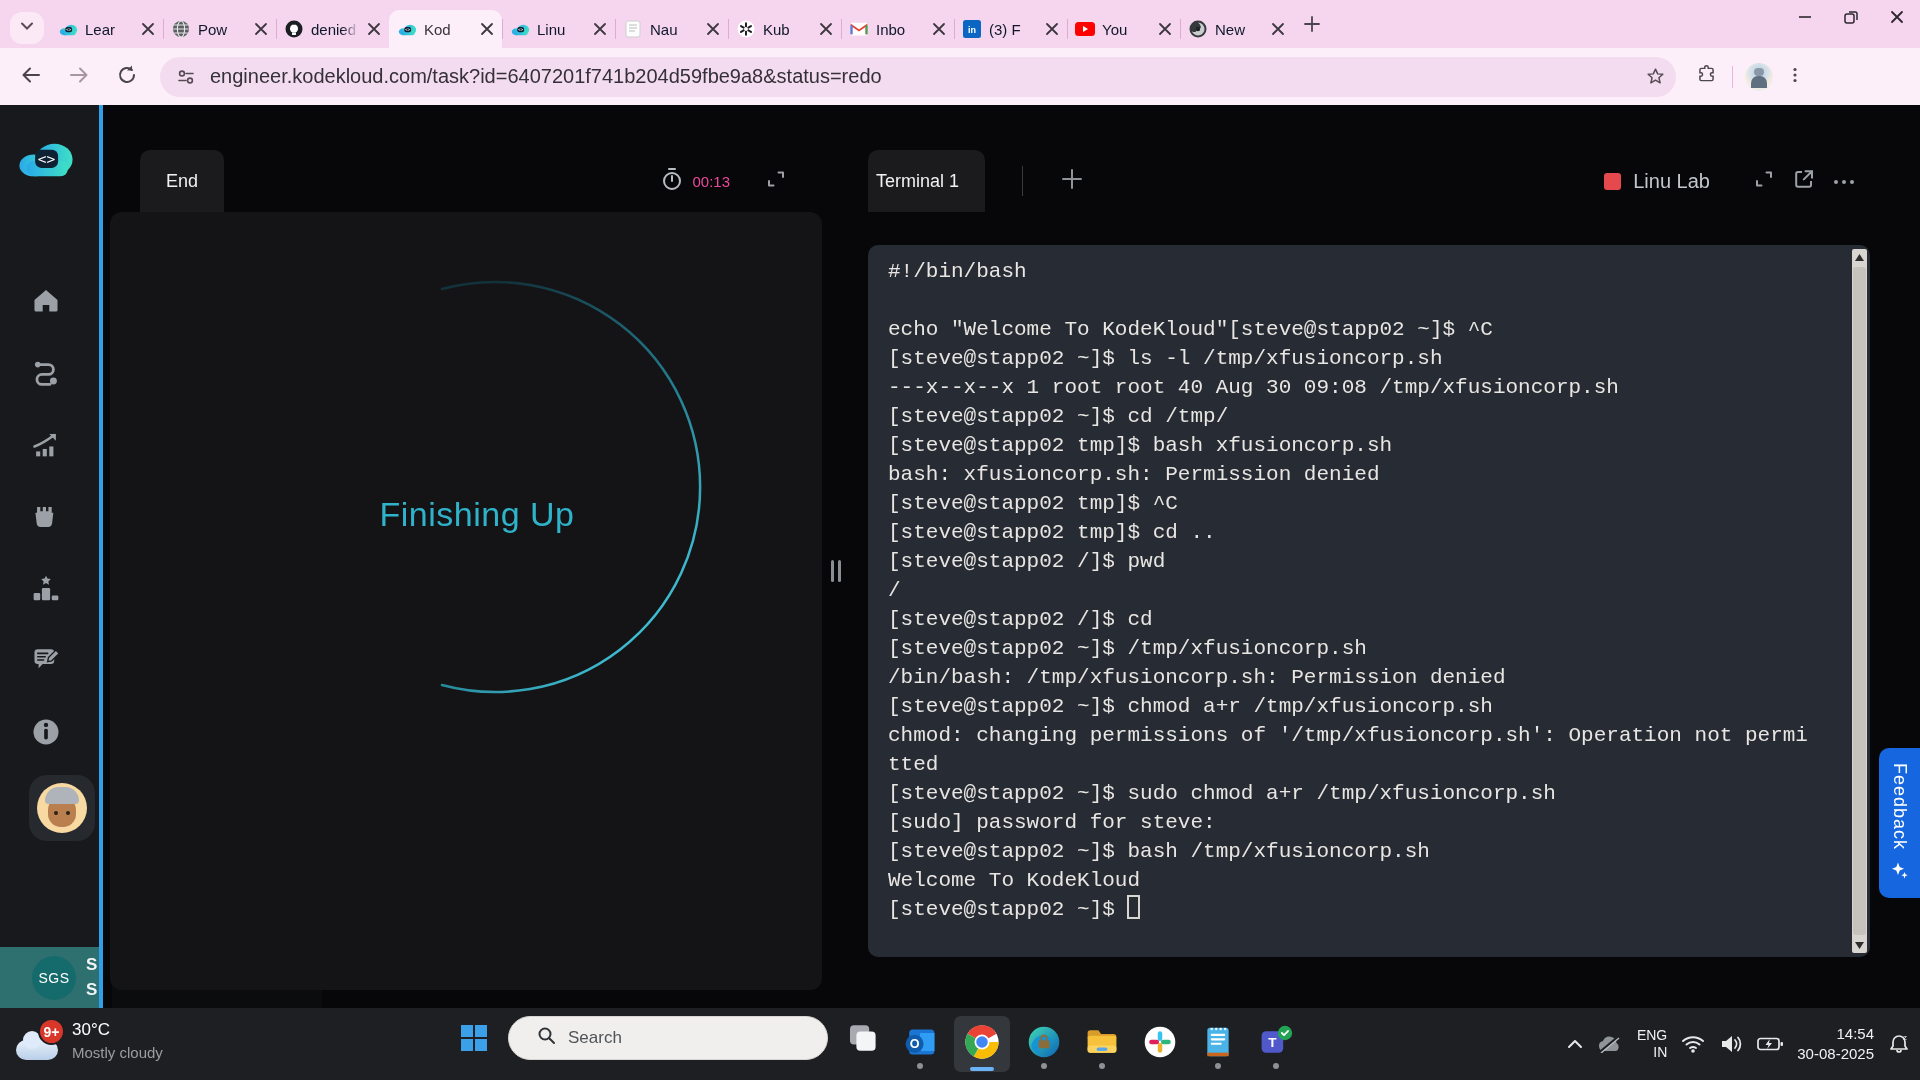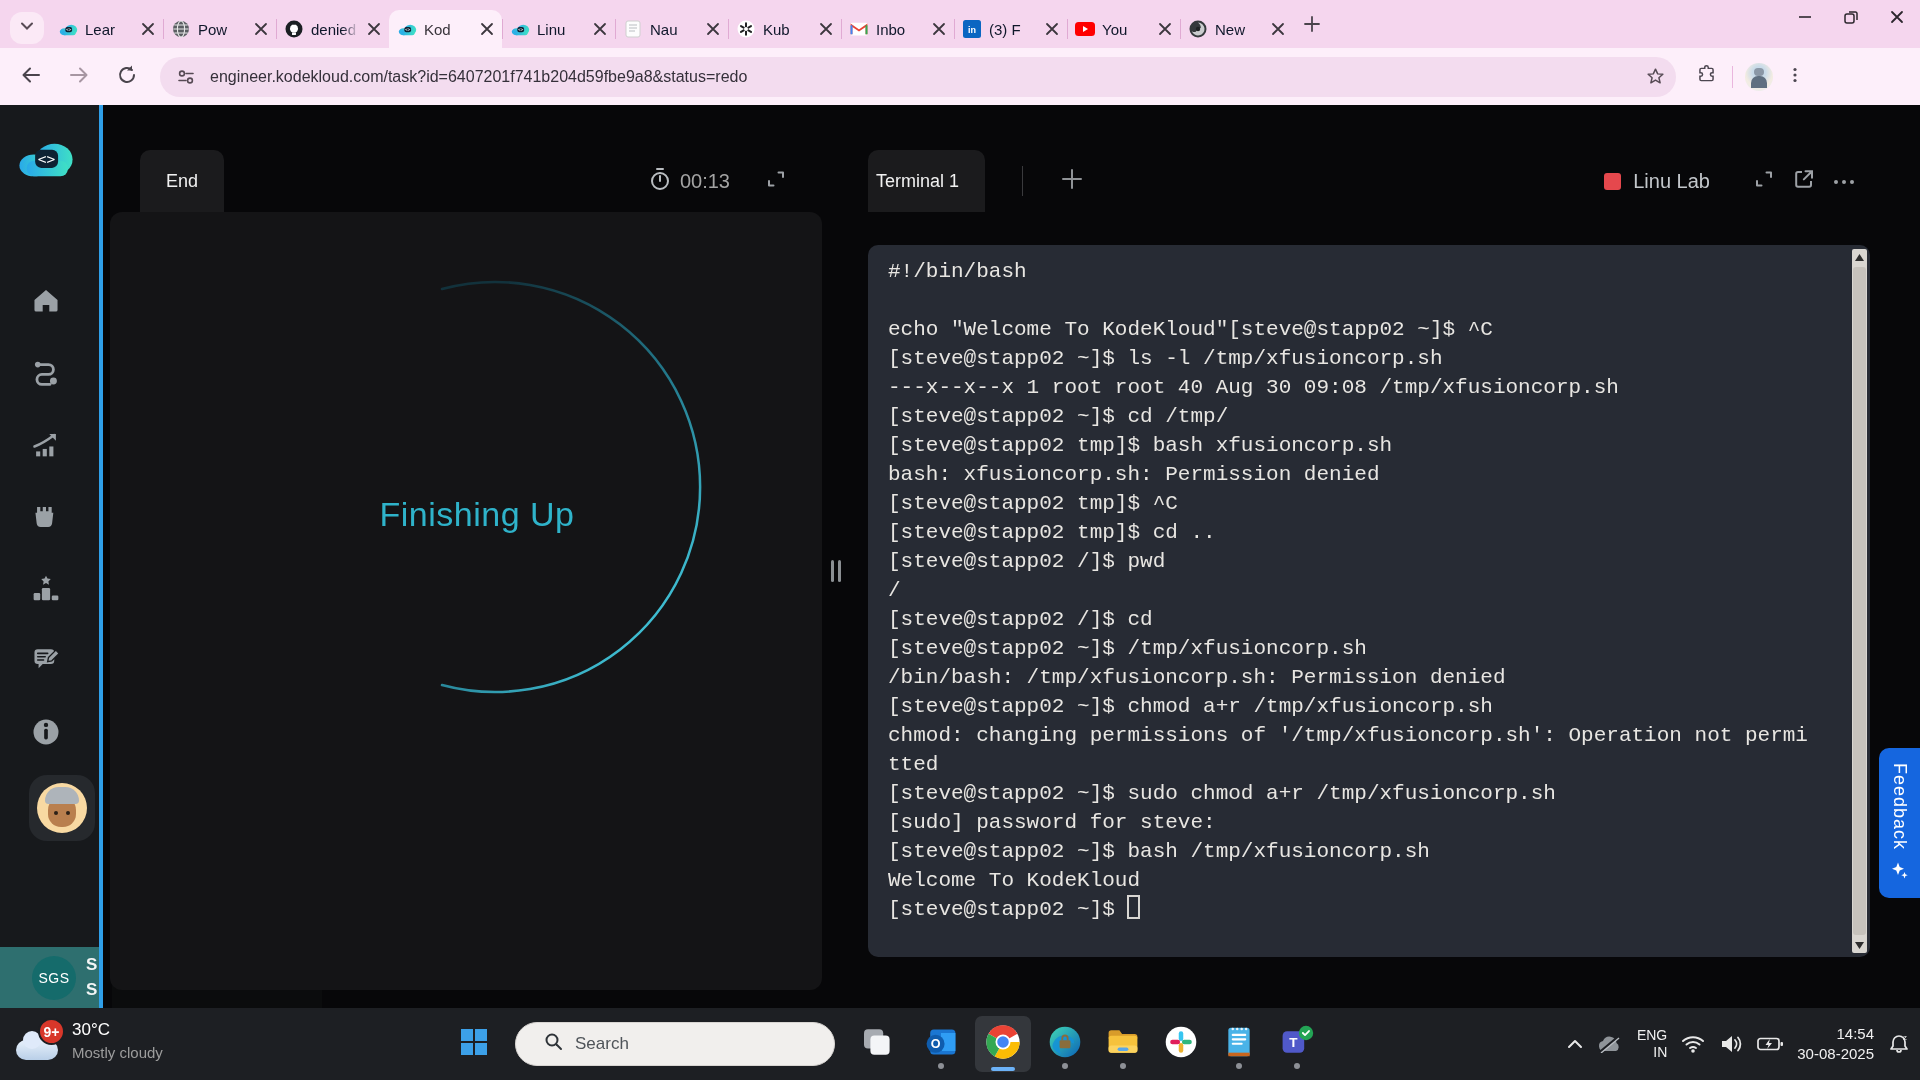--- a/index.html
+++ b/index.html
@@ -31,21 +31,21 @@
   .win-btn { width:46px; height:38px; display:flex; align-items:center; justify-content:center;
     color:#2c272e; }
 
   .toolbar { position:absolute; left:0; top:48px; width:1920px; height:57px;
     background:#fdeffa; display:flex; align-items:center; }
   .nav-ico { width:34px; height:34px; display:flex; align-items:center; justify-content:center;
     margin-left:14px; color:#4a444c; }
   .nav-ico.fwd { color:#a796a2; }
   .omnibox { height:40px; flex:0 0 1516px; margin-left:16px; background:#f3dcef;
     border-radius:20px; display:flex; align-items:center; padding:0 10px 0 16px; }
-  .omnibox .url { font-size:16px; color:#35303a; margin-left:14px; flex:1; white-space:nowrap;
+  .omnibox .url { font-size:20px; color:#35303a; margin-left:14px; flex:1; white-space:nowrap;
     overflow:hidden; }
   .omni-ico { color:#564a54; display:flex; }
   .tool-right { display:flex; align-items:center; margin-left:12px; }
   .tool-ico { width:36px; height:36px; display:flex; align-items:center; justify-content:center;
     color:#4c4650; }
   .tool-sep { width:1px; height:22px; background:#eab6de; margin:0 8px; }
   .profile-avatar { width:28px; height:28px; border-radius:50%;
     background:radial-gradient(circle at 50% 35%, #c9dbe9 0 28%, #f3ece2 60%, #e8eef5 100%);
     position:relative; overflow:hidden; }
   .profile-avatar::before { content:""; position:absolute; left:9px; top:5px; width:10px;
@@ -86,21 +86,21 @@
     background:#0b0c0d; border-radius:44px 0 0 0; }
 
   
   .left-panel { position:absolute; left:110px; top:45px; width:712px; height:840px; }
   .panel-tab { position:absolute; top:0; height:62px; background:#1b1b1d;
     border-radius:10px 10px 0 0; display:flex; align-items:center; color:#f1f1f1;
     font-size:18px; padding:0 26px; }
   .lp-tab { left:30px; }
   .lp-right { position:absolute; right:26px; top:0; height:62px; display:flex;
     align-items:center; color:#b9bdc1; }
-  .timer-txt { font-size:20px; margin:0 26px 0 9px; color:#a3a3a3; }
+  .timer-txt { font-size:15px; margin:0 26px 0 9px; color:#ec4899; }
   .panel-body { position:absolute; left:0; top:62px; width:712px; height:778px;
     background:#141416; border-radius:12px; overflow:hidden; }
   .finishing { position:absolute; left:180px; top:283px; width:374px; text-align:center;
     font-size:34px; font-weight:300; letter-spacing:.5px; color:#2fb3ca; }
   .arc-svg { position:absolute; left:0; top:0; }
 
   .resize-handle { position:absolute; left:831px; top:455px; width:14px; height:22px;
     display:flex; gap:4px; }
   .resize-handle i { width:3px; height:22px; background:#8b8f93; border-radius:2px; }
 
@@ -148,21 +148,21 @@
   .wcloud .cl::before { content:""; position:absolute; left:7px; top:-9px; width:18px;
     height:18px; border-radius:50%; background:#dfeafa; }
   .wbadge { position:absolute; left:24px; top:2px; width:27px; height:27px; border-radius:50%;
     background:#d8372a; color:#fff; font-size:14px; font-weight:bold; display:flex;
     align-items:center; justify-content:center; border:2px solid #1d1f23; }
   .wtxt { margin-left:6px; }
   .wtemp { color:#ffffff; font-size:17px; margin-top:4px; }
   .wcond { color:#9d9d9d; font-size:15px; margin-top:4px; }
 
   .task-center { position:absolute; left:450px; top:8px; height:56px; display:flex;
-    align-items:center; gap:17px; }
+    gap:10px; }
   .tb-btn { width:48px; height:48px; display:flex; align-items:center; justify-content:center;
     position:relative; }
   .tb-btn .dot { position:absolute; bottom:-1px; left:50%; transform:translateX(-50%);
     width:6px; height:6px; border-radius:50%; background:#8d9096; }
   .tb-btn.active { background:#34373c; border-radius:7px; }
   .tb-btn.active .pill { position:absolute; bottom:1px; left:50%; transform:translateX(-50%);
     width:24px; height:4px; border-radius:2px; background:#6cb2f7; }
   .search-pill { width:320px; height:44px; border-radius:22px; background:#f1efed;
     display:flex; align-items:center; padding:0 16px; border:1px solid #d8d5d2; }
   .search-pill span { color:#4f5459; font-size:17px; margin-left:12px; }

